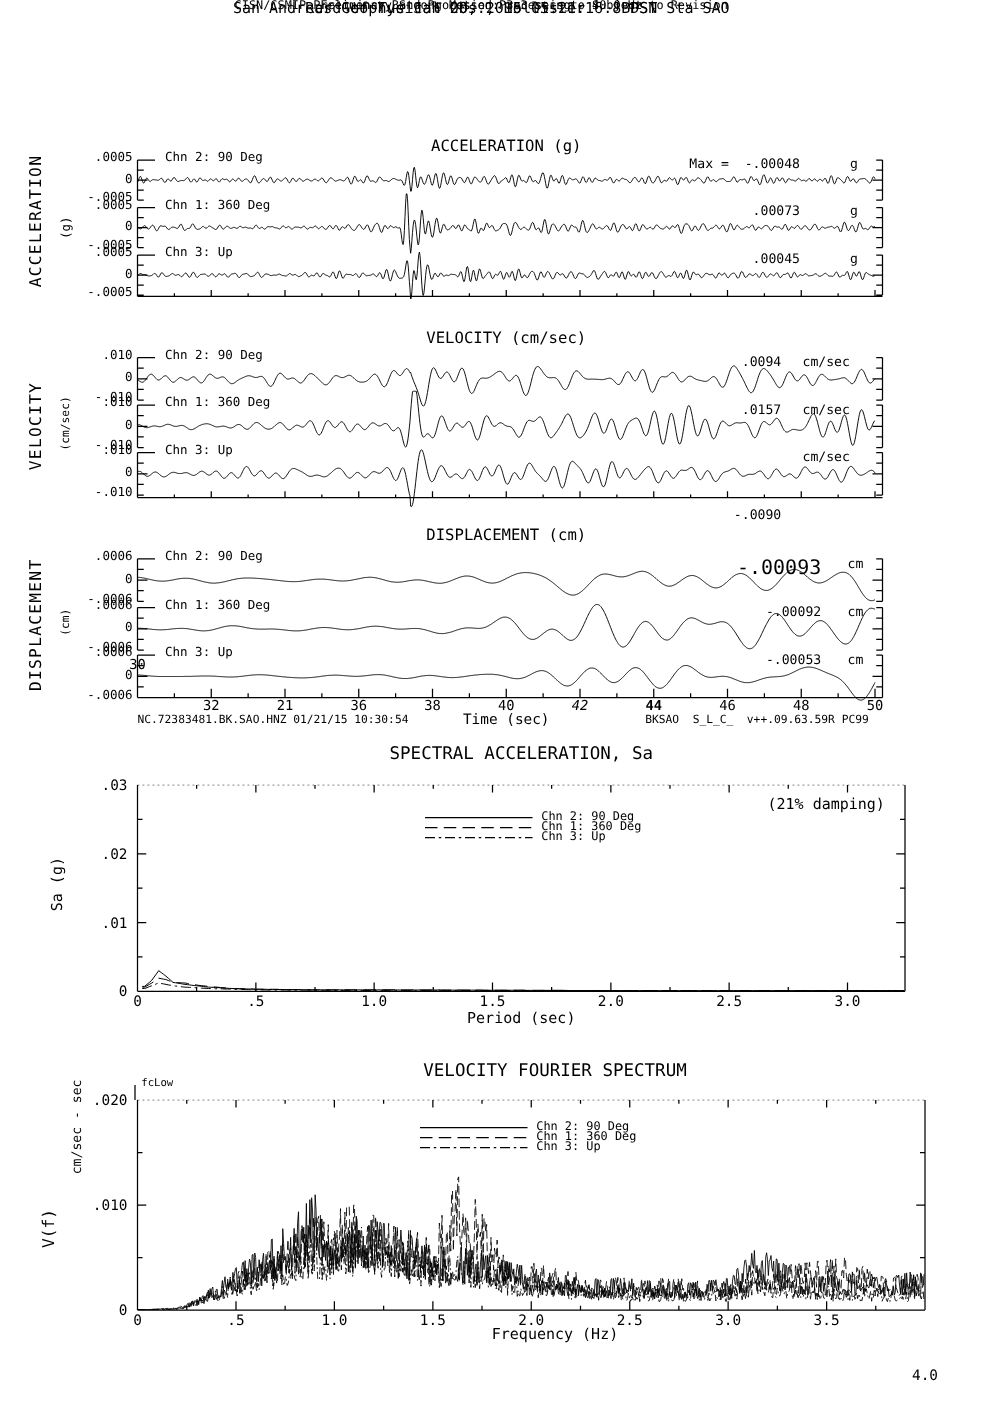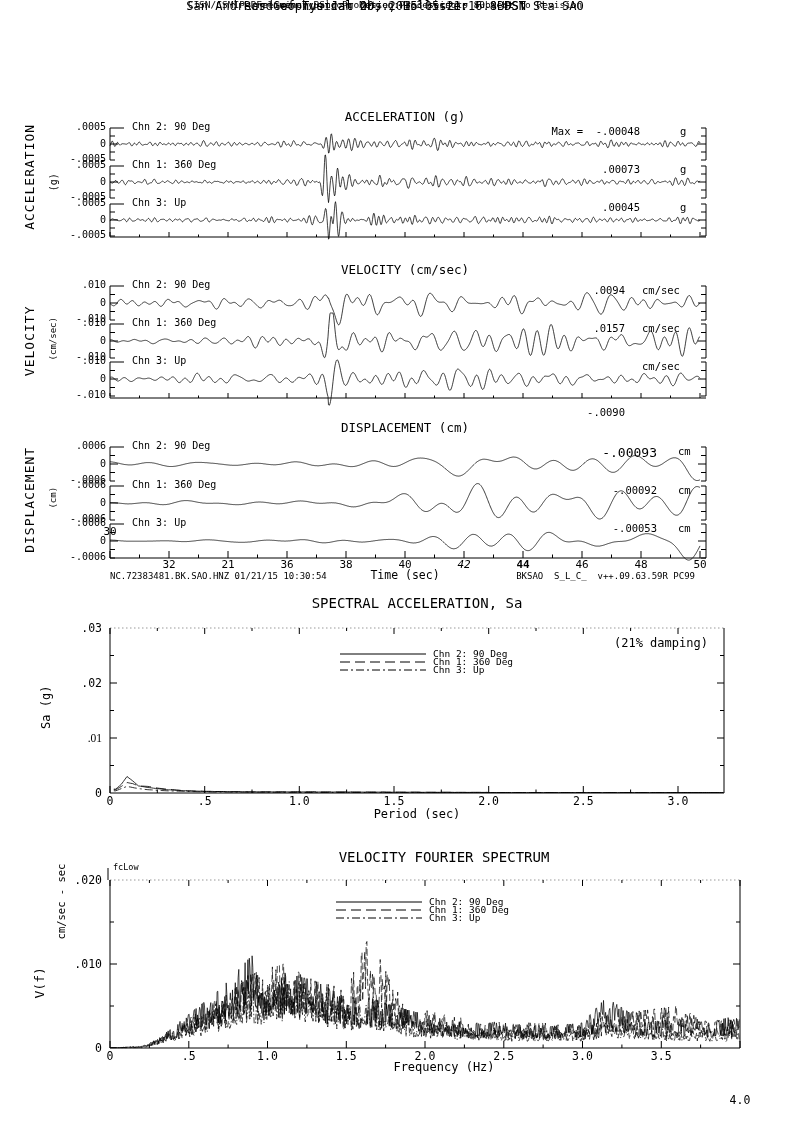--- a/index.html
+++ b/index.html
@@ -106,21 +106,21 @@
     <div class="lbl rt" style="left: 36px; top: 356px; width: 70px; font-size: 10px;">.010</div>
     <div class="lbl rt" style="left: 36px; top: 374px; width: 70px; font-size: 10px;">0</div>
     <div class="lbl rt" style="left: 36px; top: 390px; width: 70px; font-size: 10px;">-.010</div>
     <div class="lbl" style="left: 132px; top: 356px; font-size: 10px;">Chn 3: Up</div>
     <div class="lbl rt" style="left: 415px; top: 361px; width: 210px; font-size: 10.5px; margin-top: 46px;">-.0090</div>
     <div class="lbl" style="left: 642px; top: 361px; font-size: 10.5px;">cm/sec</div>
     <div class="lbl rt" style="left: 36px; top: 441px; width: 70px; font-size: 10px;">.0006</div>
     <div class="lbl rt" style="left: 36px; top: 459px; width: 70px; font-size: 10px;">0</div>
     <div class="lbl rt" style="left: 36px; top: 475px; width: 70px; font-size: 10px;">-.0006</div>
     <div class="lbl" style="left: 132px; top: 441px; font-size: 10px;">Chn 2: 90 Deg</div>
-    <div class="lbl rt" style="left: 447px; top: 446px; width: 210px; font-size: 13px;">-.00093</div>
+    <div class="lbl rt" style="left: 447px; top: 446px; width: 210px; font-size: 16px;">-.00093</div>
     <div class="lbl" style="left: 678px; top: 446px; font-size: 10.5px;">cm</div>
     <div class="lbl rt" style="left: 36px; top: 480px; width: 70px; font-size: 10px;">.0006</div>
     <div class="lbl rt" style="left: 36px; top: 498px; width: 70px; font-size: 10px;">0</div>
     <div class="lbl rt" style="left: 36px; top: 514px; width: 70px; font-size: 10px;">-.0006</div>
     <div class="lbl" style="left: 132px; top: 480px; font-size: 10px;">Chn 1: 360 Deg</div>
     <div class="lbl rt" style="left: 447px; top: 485px; width: 210px; font-size: 10.5px;">-.00092</div>
     <div class="lbl" style="left: 678px; top: 485px; font-size: 10.5px;">cm</div>
     <div class="lbl rt" style="left: 36px; top: 518px; width: 70px; font-size: 10px;">.0006</div>
     <div class="lbl rt" style="left: 36px; top: 536px; width: 70px; font-size: 10px;">0</div>
     <div class="lbl rt" style="left: 36px; top: 552px; width: 70px; font-size: 10px;">-.0006</div>
@@ -133,21 +133,21 @@
     <div class="lbl ctr" style="left: 274px; top: 559px; width: 26px; font-size: 11px;">36</div>
     <div class="lbl ctr" style="left: 333px; top: 559px; width: 26px; font-size: 11px;">38</div>
     <div class="lbl ctr" style="left: 392px; top: 559px; width: 26px; font-size: 11px;">40</div>
     <div class="lbl ctr" style="left: 451px; top: 559px; width: 26px; font-size: 11px; font-style: italic;">42</div>
     <div class="lbl ctr" style="left: 510px; top: 559px; width: 26px; font-size: 11px; font-weight: bold;">44</div>
     <div class="lbl ctr" style="left: 569px; top: 559px; width: 26px; font-size: 11px;">46</div>
     <div class="lbl ctr" style="left: 628px; top: 559px; width: 26px; font-size: 11px;">48</div>
     <div class="lbl ctr" style="left: 687px; top: 559px; width: 26px; font-size: 11px;">50</div>
     <div class="lbl rt" style="left: 40px; top: 622px; width: 62px; font-size: 11.5px;">.03</div>
     <div class="lbl rt" style="left: 40px; top: 677px; width: 62px; font-size: 11.5px;">.02</div>
-    <div class="lbl rt" style="left: 40px; top: 732px; width: 62px; font-size: 11.5px; font-family: Liberation Serif, serif;">.01</div>
+    <div class="lbl rt" style="left: 40px; top: 732px; width: 62px; font-size: 11.5px;">.01</div>
     <div class="lbl rt" style="left: 40px; top: 787px; width: 62px; font-size: 11.5px;">0</div>
     <div class="lbl ctr" style="left: 95px; top: 795px; width: 30px; font-size: 11.5px;">0</div>
     <div class="lbl ctr" style="left: 189.667px; top: 795px; width: 30px; font-size: 11.5px;">.5</div>
     <div class="lbl ctr" style="left: 284.334px; top: 795px; width: 30px; font-size: 11.5px;">1.0</div>
     <div class="lbl ctr" style="left: 379.001px; top: 795px; width: 30px; font-size: 11.5px;">1.5</div>
     <div class="lbl ctr" style="left: 473.668px; top: 795px; width: 30px; font-size: 11.5px;">2.0</div>
     <div class="lbl ctr" style="left: 568.335px; top: 795px; width: 30px; font-size: 11.5px;">2.5</div>
     <div class="lbl ctr" style="left: 663.002px; top: 795px; width: 30px; font-size: 11.5px;">3.0</div>
     <div class="lbl" style="left: 433px; top: 649px; font-size: 9.5px;">Chn 2: 90 Deg</div>
     <div class="lbl" style="left: 433px; top: 657px; font-size: 9.5px;">Chn 1: 360 Deg</div>

